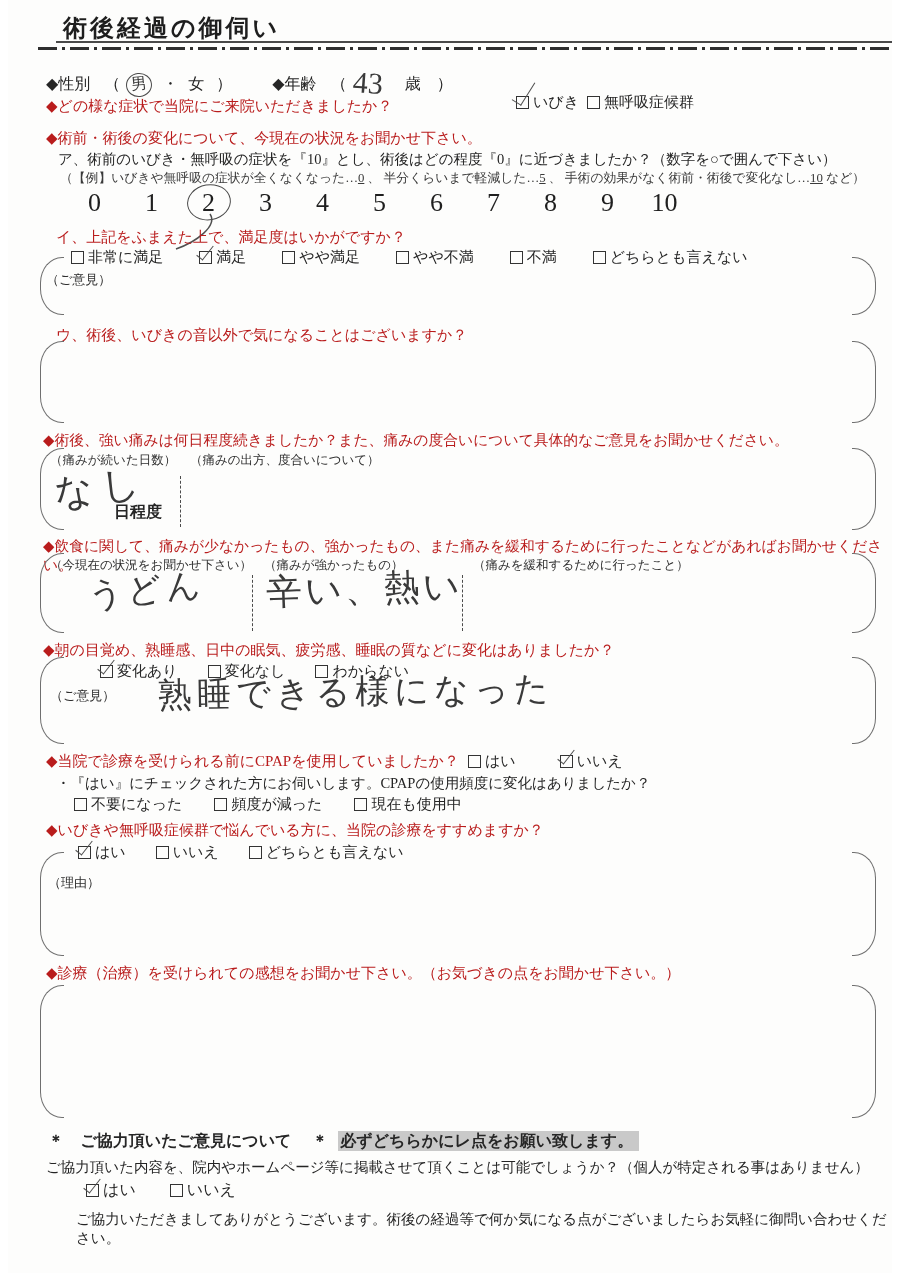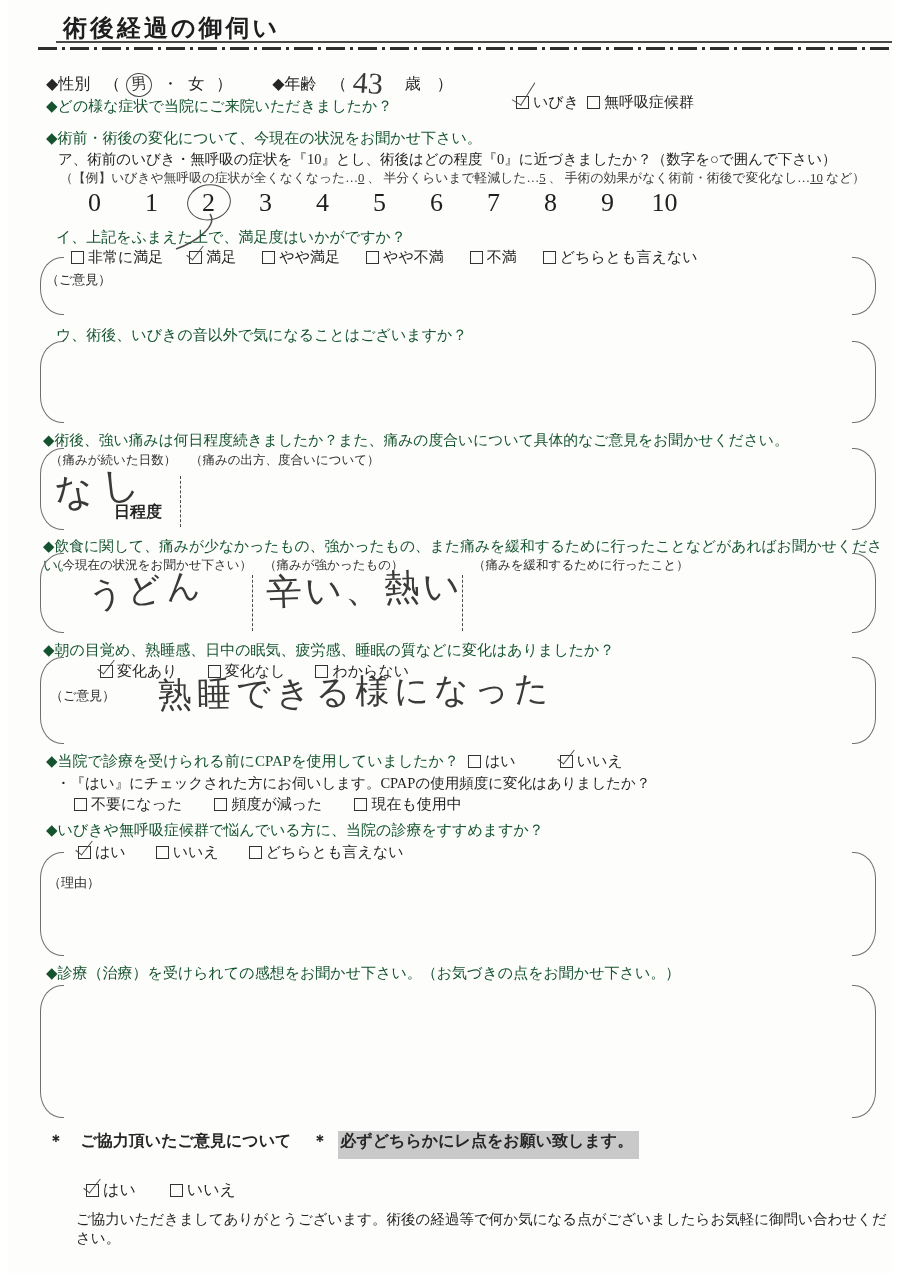--- a/index.html
+++ b/index.html
@@ -13,21 +13,21 @@
   .gothic{font-family:"Liberation Sans","DejaVu Sans",sans-serif;}
 
   
   .title{font-size:24px;font-weight:600;letter-spacing:3px;color:#1e1e1e;}
   .solid-rule{height:1.5px;background:#4a4a4a;}
   .dash-rule{
     height:3px;
     background:repeating-linear-gradient(90deg,#2e2e2e 0 19px,transparent 19px 24px,#2e2e2e 24px 27px,transparent 27px 32px);
   }
 
-  .q{font-size:15px;color:#14532d;}
+  .q{font-size:15px;color:#b91c1c;}
   .sub{font-size:14.5px;color:#242424;}
   .ex{font-size:12.8px;color:#3a3a3a;}
   .u{text-decoration:underline;}
 
   
   .opt{display:inline-flex;align-items:center;white-space:nowrap;}
   .cb{position:relative;display:inline-block;width:13px;height:13px;border:1.5px solid #333;margin-right:4px;box-sizing:border-box;}
   .cb.checked::after{
     content:"";position:absolute;left:1px;top:-10px;width:7px;height:17px;
     border-right:1.6px solid #4f4f4f;border-bottom:1.6px solid #4f4f4f;
@@ -49,21 +49,21 @@
   .scale{display:flex;}
   .scale .num{width:57px;text-align:center;font-size:26px;color:#1f1f1f;position:relative;}
   .num.circled::before{
     content:"";position:absolute;left:50%;top:50%;
     transform:translate(-50%,-52%) rotate(-10deg);
     width:42px;height:34px;border:1.6px solid #4a4a4a;border-radius:50%;
   }
   .pen-tail{position:absolute;overflow:visible;}
 
   .row{display:flex;align-items:baseline;}
-  .hl{background:#c9c9c9;padding:1px 6px 10px 2px;}
+  .hl{background:#c9c9c9;padding:1px 6px 2px 2px;}
 </style>
 </head>
 <body>
 
 <div class="page">
 
   <div class="abs title" style="left:55px;top:12px;">術後経過の御伺い</div>
   <div class="abs solid-rule" style="left:48px;top:41px;width:845px;"></div>
   <div class="abs dash-rule" style="left:30px;top:47px;width:862px;"></div>
 
@@ -109,21 +109,21 @@
     <span class="num">7</span>
     <span class="num">8</span>
     <span class="num">9</span>
     <span class="num">10</span>
   </div>
   <svg class="abs pen-tail" style="left:162px;top:212px;" width="50" height="42">
     <path d="M40,2 C48,14 26,30 6,37" stroke="#4f4f4f" stroke-width="1.5" fill="none"></path>
   </svg>
 
   <div class="abs q" style="left:48px;top:228px;">イ、上記をふまえた上で、満足度はいかがですか？</div>
-  <div class="abs row" style="left:63px;top:248px;gap:26px;">
+  <div class="abs row" style="left:63px;top:248px;gap:36px;">
     <span class="opt">
         <span class="cb"></span>
         <span>非常に満足</span>
       </span>
     <span class="opt">
         <span class="cb checked"></span>
         <span>満足</span>
       </span>
     <span class="opt">
         <span class="cb"></span>
@@ -237,20 +237,21 @@
 
   <div class="abs q" style="left:38px;top:964px;">◆診療（治療）を受けられての感想をお聞かせ下さい。（お気づきの点をお聞かせ下さい。）</div>
   <div class="abs abox" style="left:32px;top:985px;width:836px;height:133px;"></div>
 
   <div class="abs gothic" style="left:40px;top:1131px;font-size:16px;font-weight:700;">
     <span>＊</span>
     <span style="margin-left:12px;">ご協力頂いたご意見について</span>
     <span style="margin-left:16px;">＊</span>
     <span class="hl" style="margin-left:6px;">必ずどちらかにレ点をお願い致します。</span>
   </div>
+  <div class="abs sub" style="left:38px;top:1158px;">ご協力頂いた内容を、院内やホームページ等に掲載させて頂くことは可能でしょうか？（個人が特定される事はありません）</div>
   <div class="abs row" style="left:78px;top:1180px;gap:34px;font-size:16px;">
     <span class="opt">
         <span class="cb checked"></span>
         <span>はい</span>
       </span>
     <span class="opt">
         <span class="cb"></span>
         <span>いいえ</span>
       </span>
   </div>

